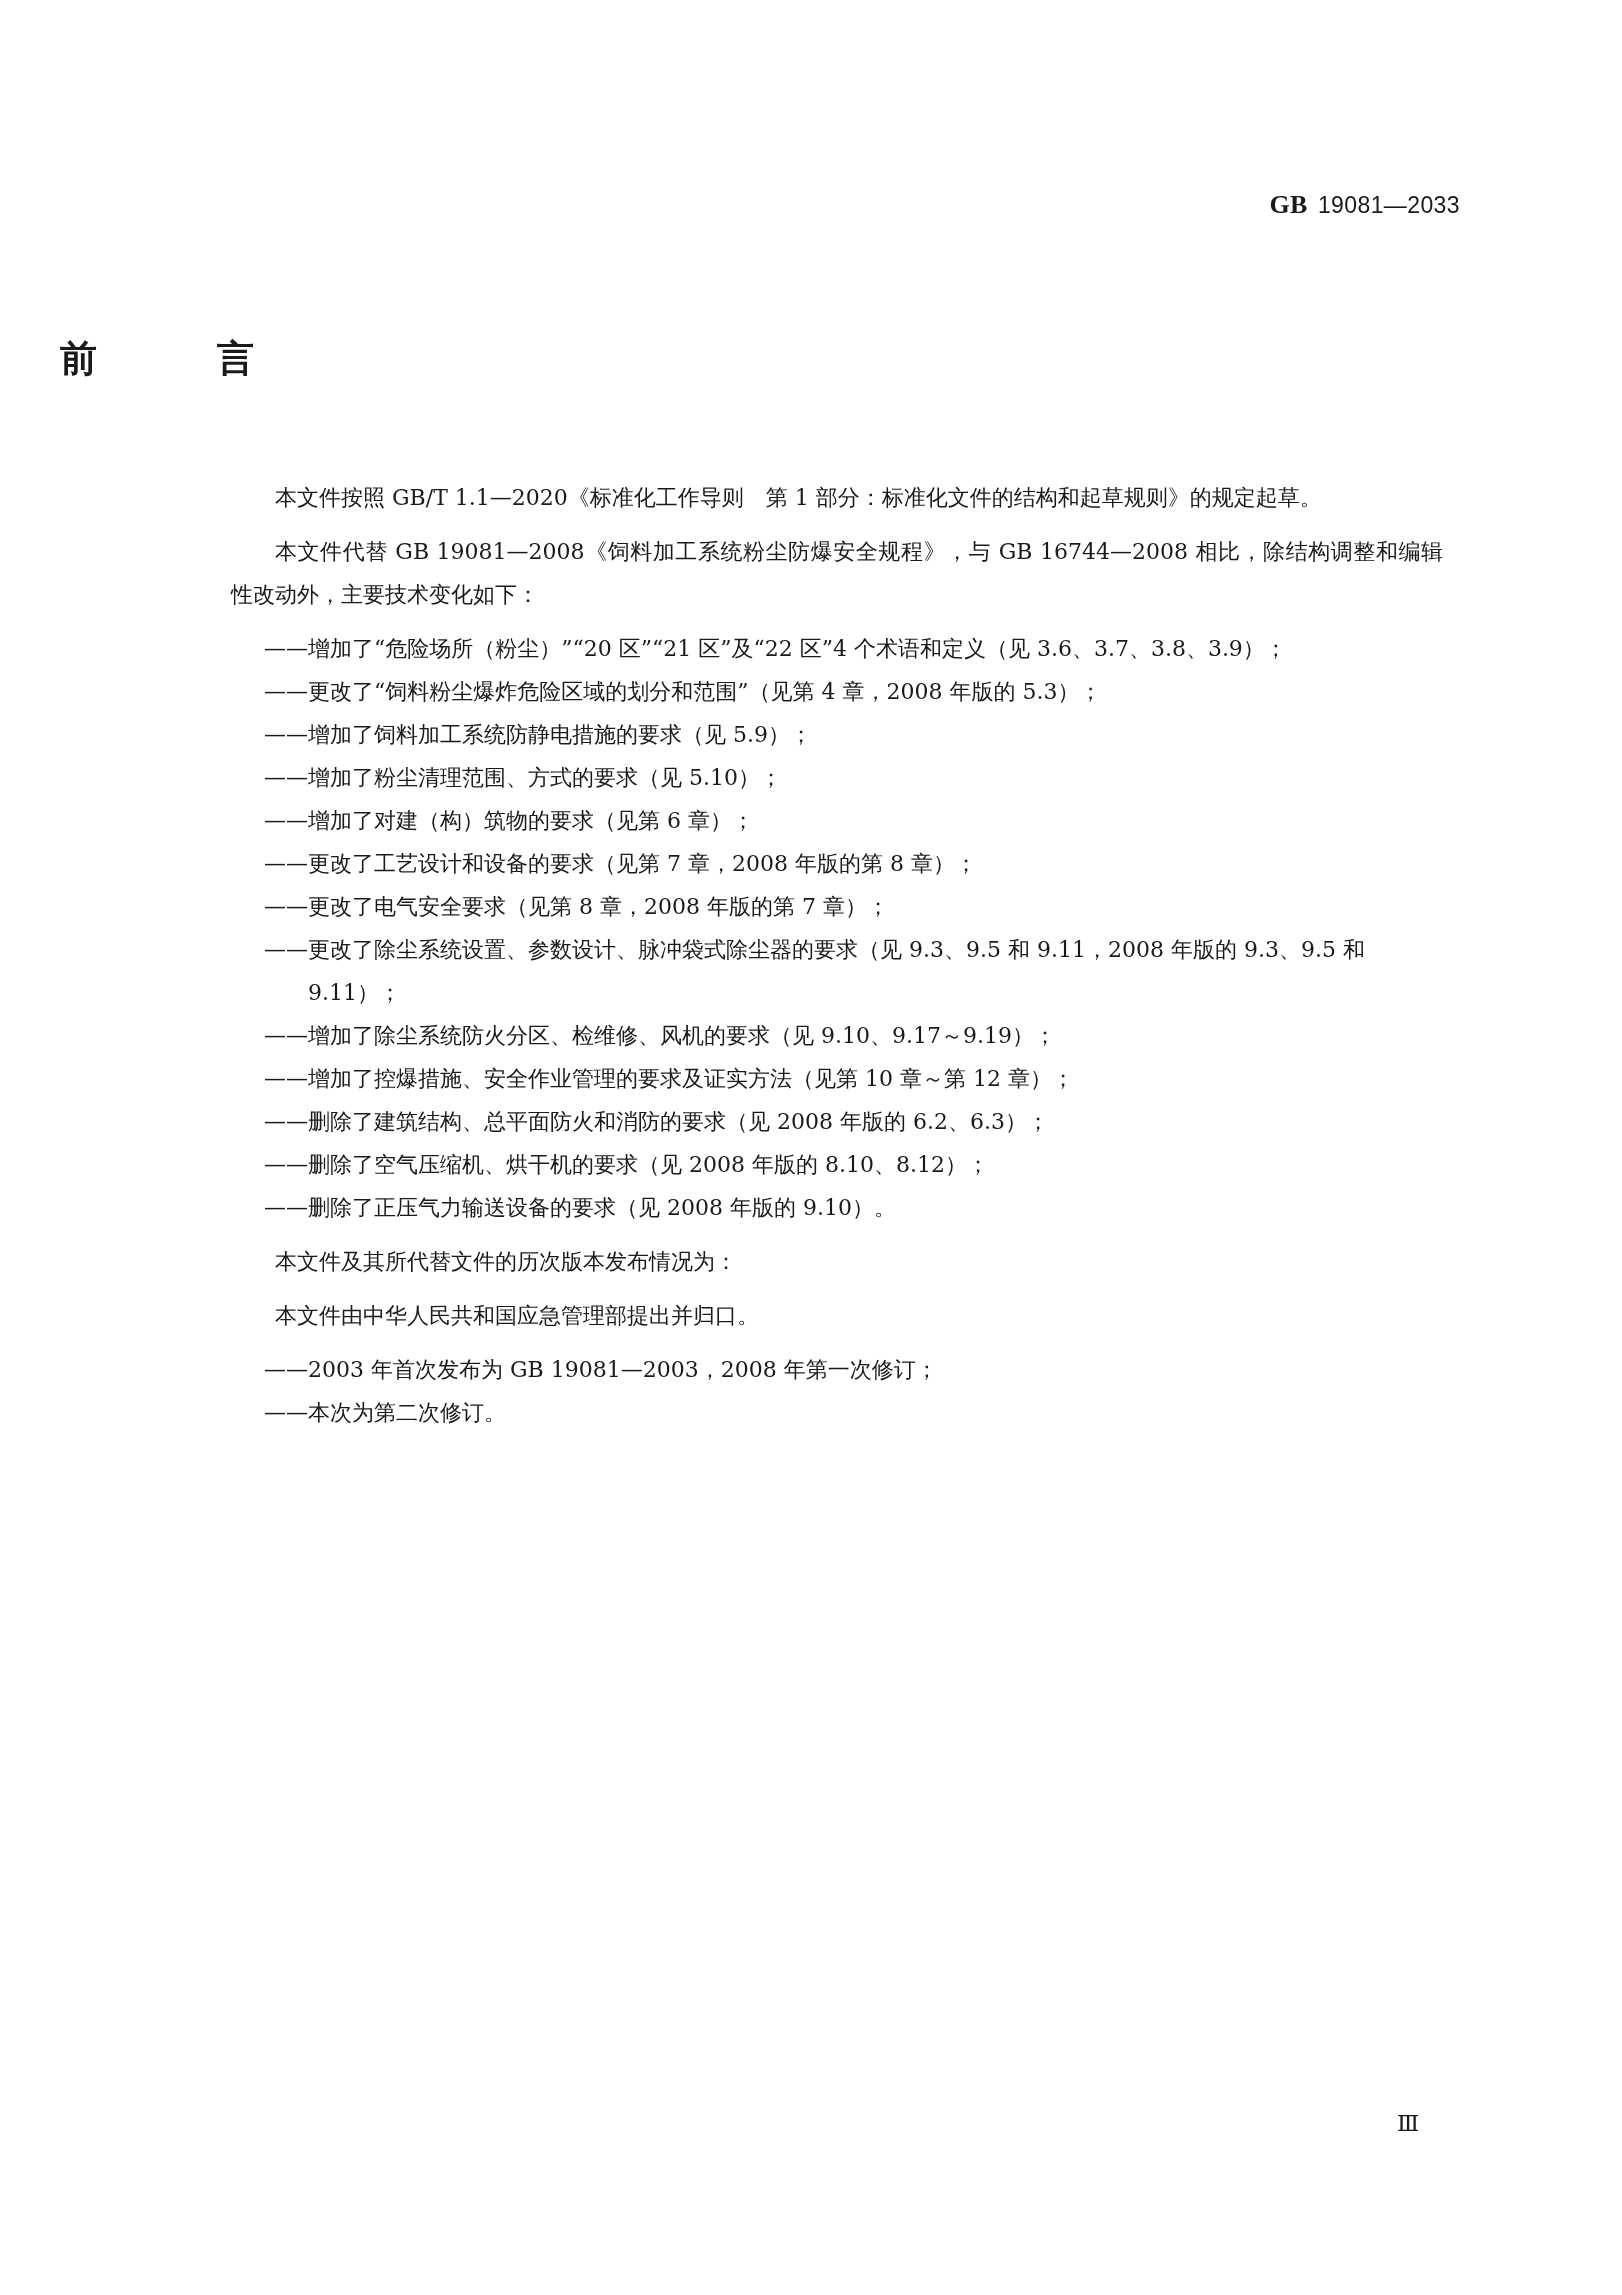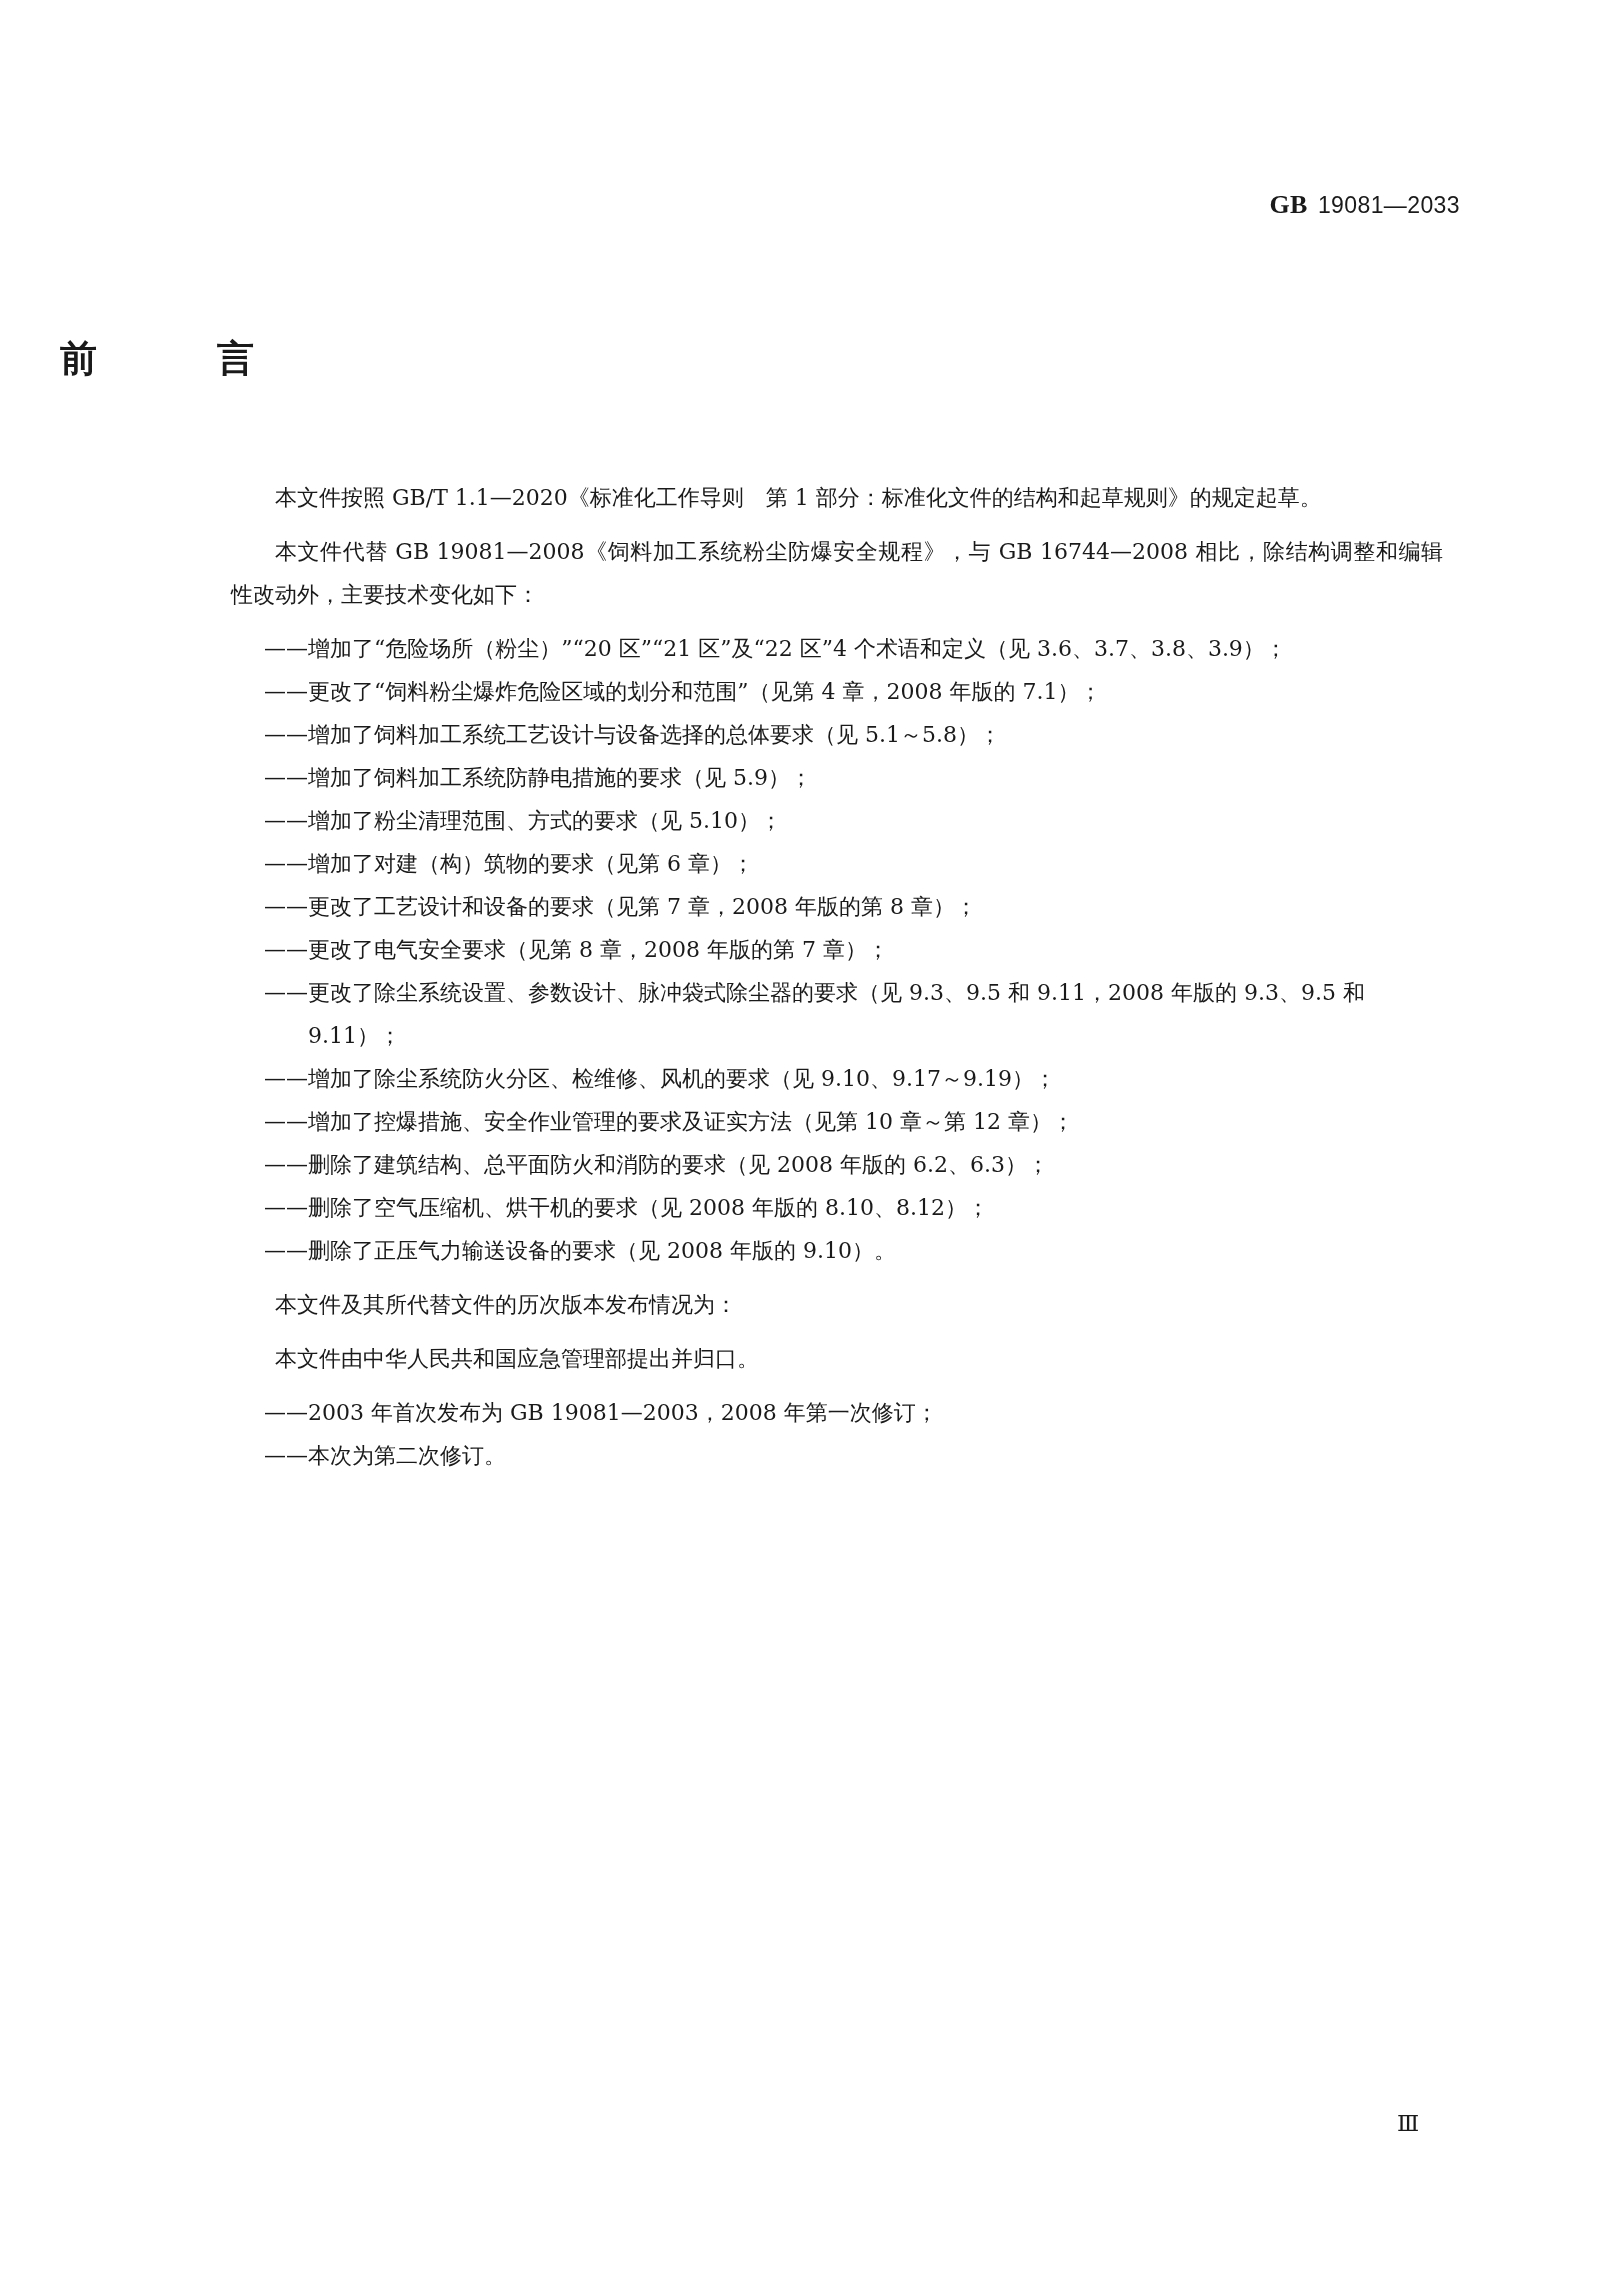--- a/index.html
+++ b/index.html
@@ -93,22 +93,21 @@
 <div class="title">
   <span>前</span><span>言</span>
 </div>
 
 <div class="content">
   <p class="para">本文件按照 GB/T 1.1—2020《标准化工作导则　第 1 部分：标准化文件的结构和起草规则》的规定起草。</p>
   <p class="para">本文件代替 GB 19081—2008《饲料加工系统粉尘防爆安全规程》，与 GB 16744—2008 相比，除结构调整和编辑性改动外，主要技术变化如下：</p>
 
   <div class="dash-list">
     <p class="dash-item"><span>——</span><span>增加了“危险场所（粉尘）”“20 区”“21 区”及“22 区”4 个术语和定义（见 3.6、3.7、3.8、3.9）；</span></p>
-    <p class="dash-item"><span>——</span><span>更改了“饲料粉尘爆炸危险区域的划分和范围”（见第 4 章，2008 年版的 7.1）；</span></p>
-    <p class="dash-item"><span>——</span><span>增加了饲料加工系统工艺设计与设备选择的总体要求（见 5.1～5.8）；</span></p>
+    <p class="dash-item"><span>——</span><span>更改了“饲料粉尘爆炸危险区域的划分和范围”（见第 4 章，2008 年版的 5.3）；</span></p>
     <p class="dash-item"><span>——</span><span>增加了饲料加工系统防静电措施的要求（见 5.9）；</span></p>
     <p class="dash-item"><span>——</span><span>增加了粉尘清理范围、方式的要求（见 5.10）；</span></p>
     <p class="dash-item"><span>——</span><span>增加了对建（构）筑物的要求（见第 6 章）；</span></p>
     <p class="dash-item"><span>——</span><span>更改了工艺设计和设备的要求（见第 7 章，2008 年版的第 8 章）；</span></p>
     <p class="dash-item"><span>——</span><span>更改了电气安全要求（见第 8 章，2008 年版的第 7 章）；</span></p>
     <p class="dash-item"><span>——</span><span>更改了除尘系统设置、参数设计、脉冲袋式除尘器的要求（见 9.3、9.5 和 9.11，2008 年版的 9.3、9.5 和 9.11）；</span></p>
     <p class="dash-item"><span>——</span><span>增加了除尘系统防火分区、检维修、风机的要求（见 9.10、9.17～9.19）；</span></p>
     <p class="dash-item"><span>——</span><span>增加了控爆措施、安全作业管理的要求及证实方法（见第 10 章～第 12 章）；</span></p>
     <p class="dash-item"><span>——</span><span>删除了建筑结构、总平面防火和消防的要求（见 2008 年版的 6.2、6.3）；</span></p>
     <p class="dash-item"><span>——</span><span>删除了空气压缩机、烘干机的要求（见 2008 年版的 8.10、8.12）；</span></p>

